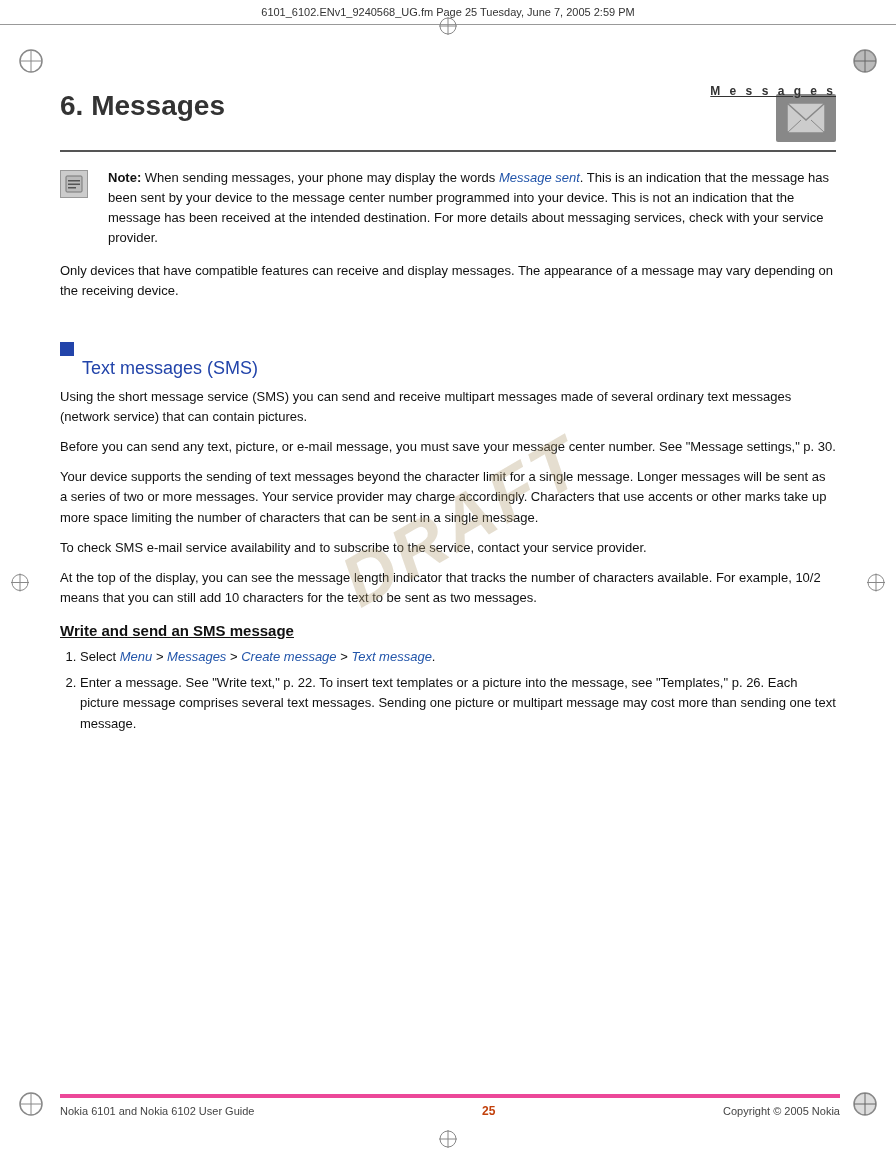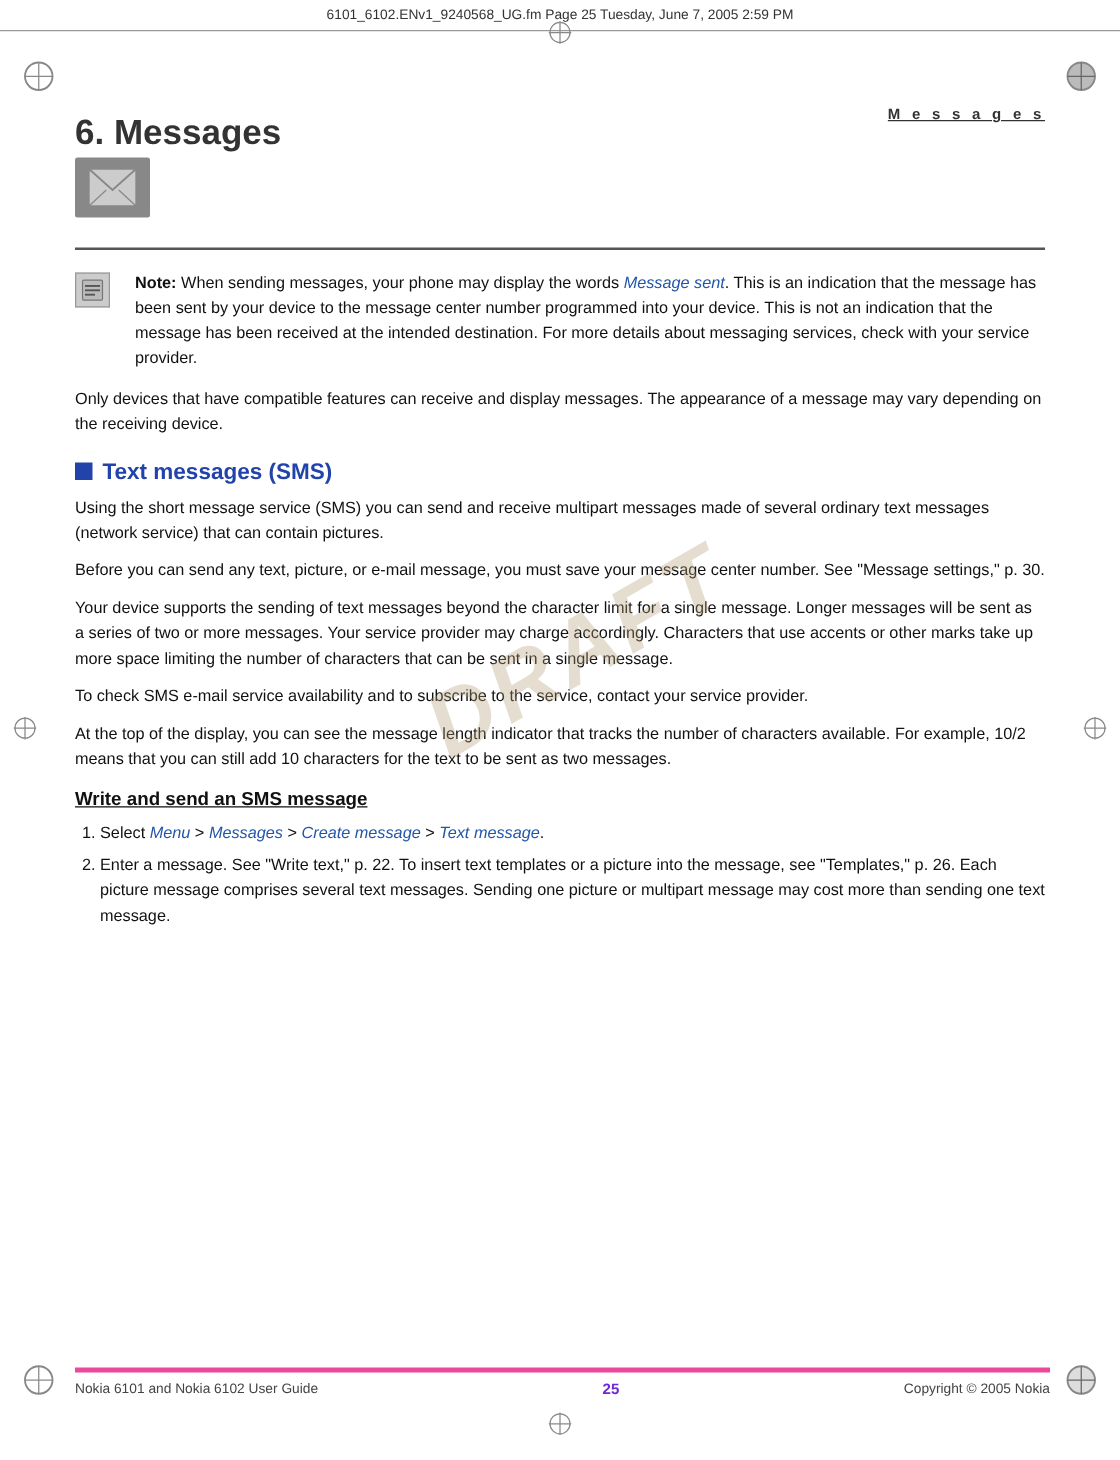--- a/index.html
+++ b/index.html
@@ -43,24 +43,23 @@
       margin: 0 60px;
       padding-top: 10px;
     }
 
     
     .chapter-header {
       display: flex;
       align-items: flex-start;
       justify-content: space-between;
       border-bottom: 2px solid #555;
-      padding-bottom: 24px;
+      padding-bottom: 8px;
       margin-top: 55px;
       margin-bottom: 16px;
-      flex-direction: column;
     }
 
     .chapter-title {
       font-size: 28px;
       font-weight: bold;
       color: #333;
     }
 
     .chapter-icon {
       width: 60px;
@@ -136,22 +135,23 @@
 
     .section-square {
       width: 14px;
       height: 14px;
       background: #2244aa;
       flex-shrink: 0;
     }
 
     .section-title {
       font-size: 18px;
-      font-weight: bold;
+      font-weight: normal;
       color: #2244aa;
+      margin-top: 39px;
     }
 
     
     .subsection-heading {
       font-size: 15px;
       font-weight: bold;
       text-decoration: underline;
       color: #111;
       margin: 14px 0 8px 0;
     }
@@ -185,21 +185,21 @@
       display: flex;
       justify-content: space-between;
       align-items: center;
       font-size: 11px;
       color: #444;
     }
 
     .footer-center {
       font-size: 12px;
       font-weight: bold;
-      color: #6d28d9;
+      color: #c2410c;
     }
 
     
     .draft-watermark {
       position: absolute;
       top: 480px;
       left: 330px;
       font-size: 72px;
       font-weight: bold;
       color: rgba(180, 160, 120, 0.35);

